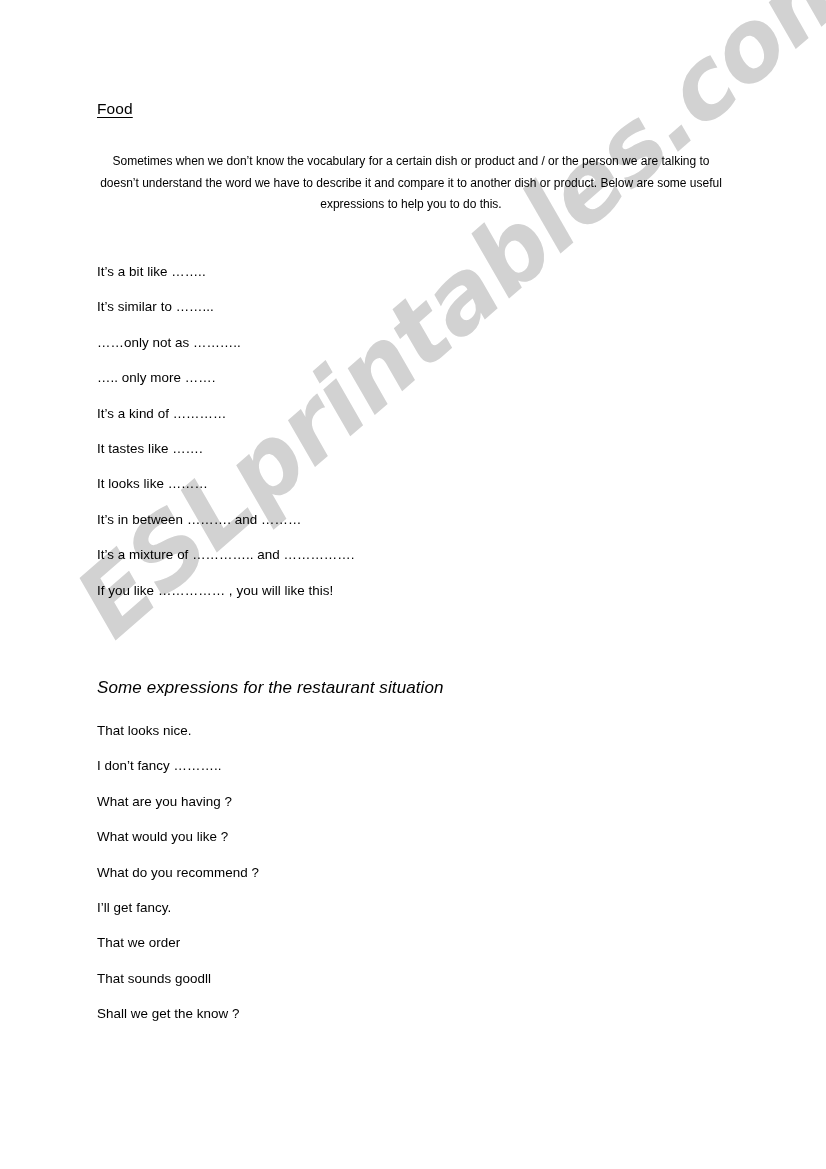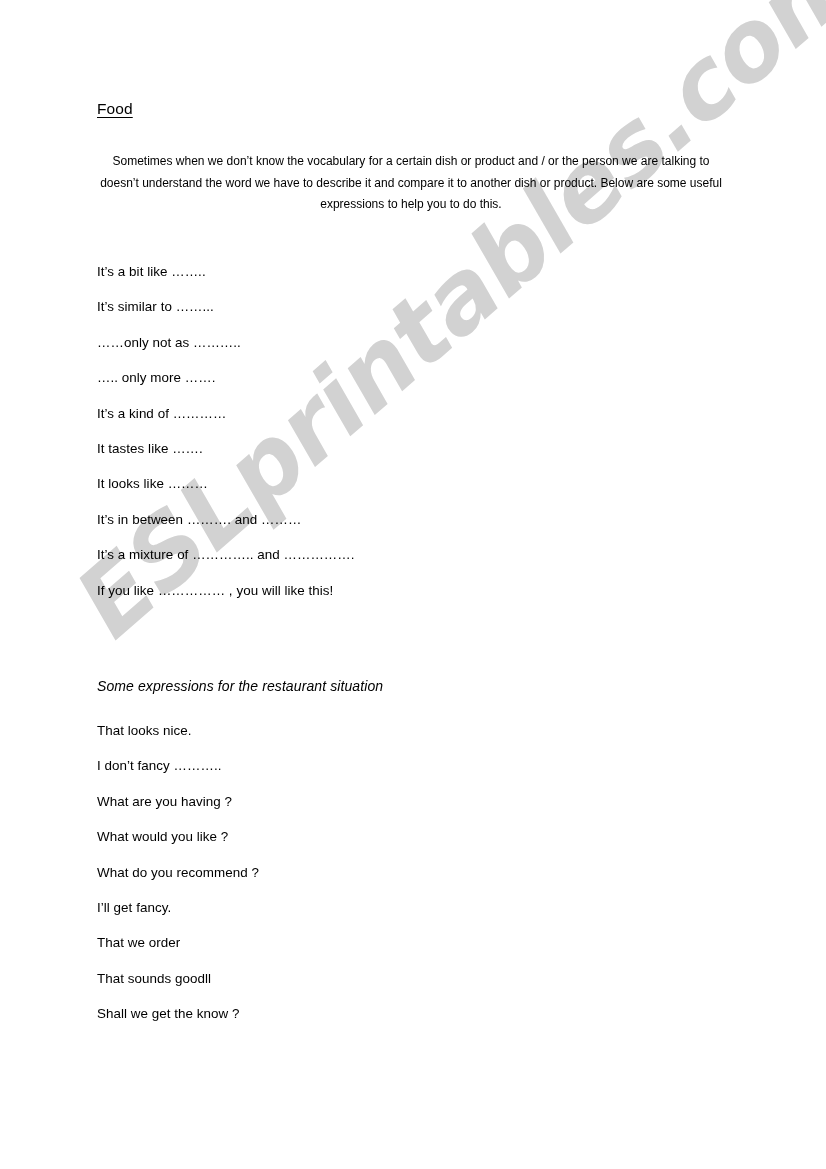--- a/index.html
+++ b/index.html
@@ -89,21 +89,21 @@
     line-height: 35.4px;
     height: 35.4px;
     white-space: pre;
     letter-spacing: 0.05px;
   }
 
   .section-subheading {
     position: absolute;
     left: 97px;
     top: 678px;
-    font-size: 14px;
+    font-size: 17px;
     font-style: italic;
     letter-spacing: 0.1px;
     white-space: nowrap;
   }
 </style>
 </head>
 <body>
 
 <div id="page">
 

